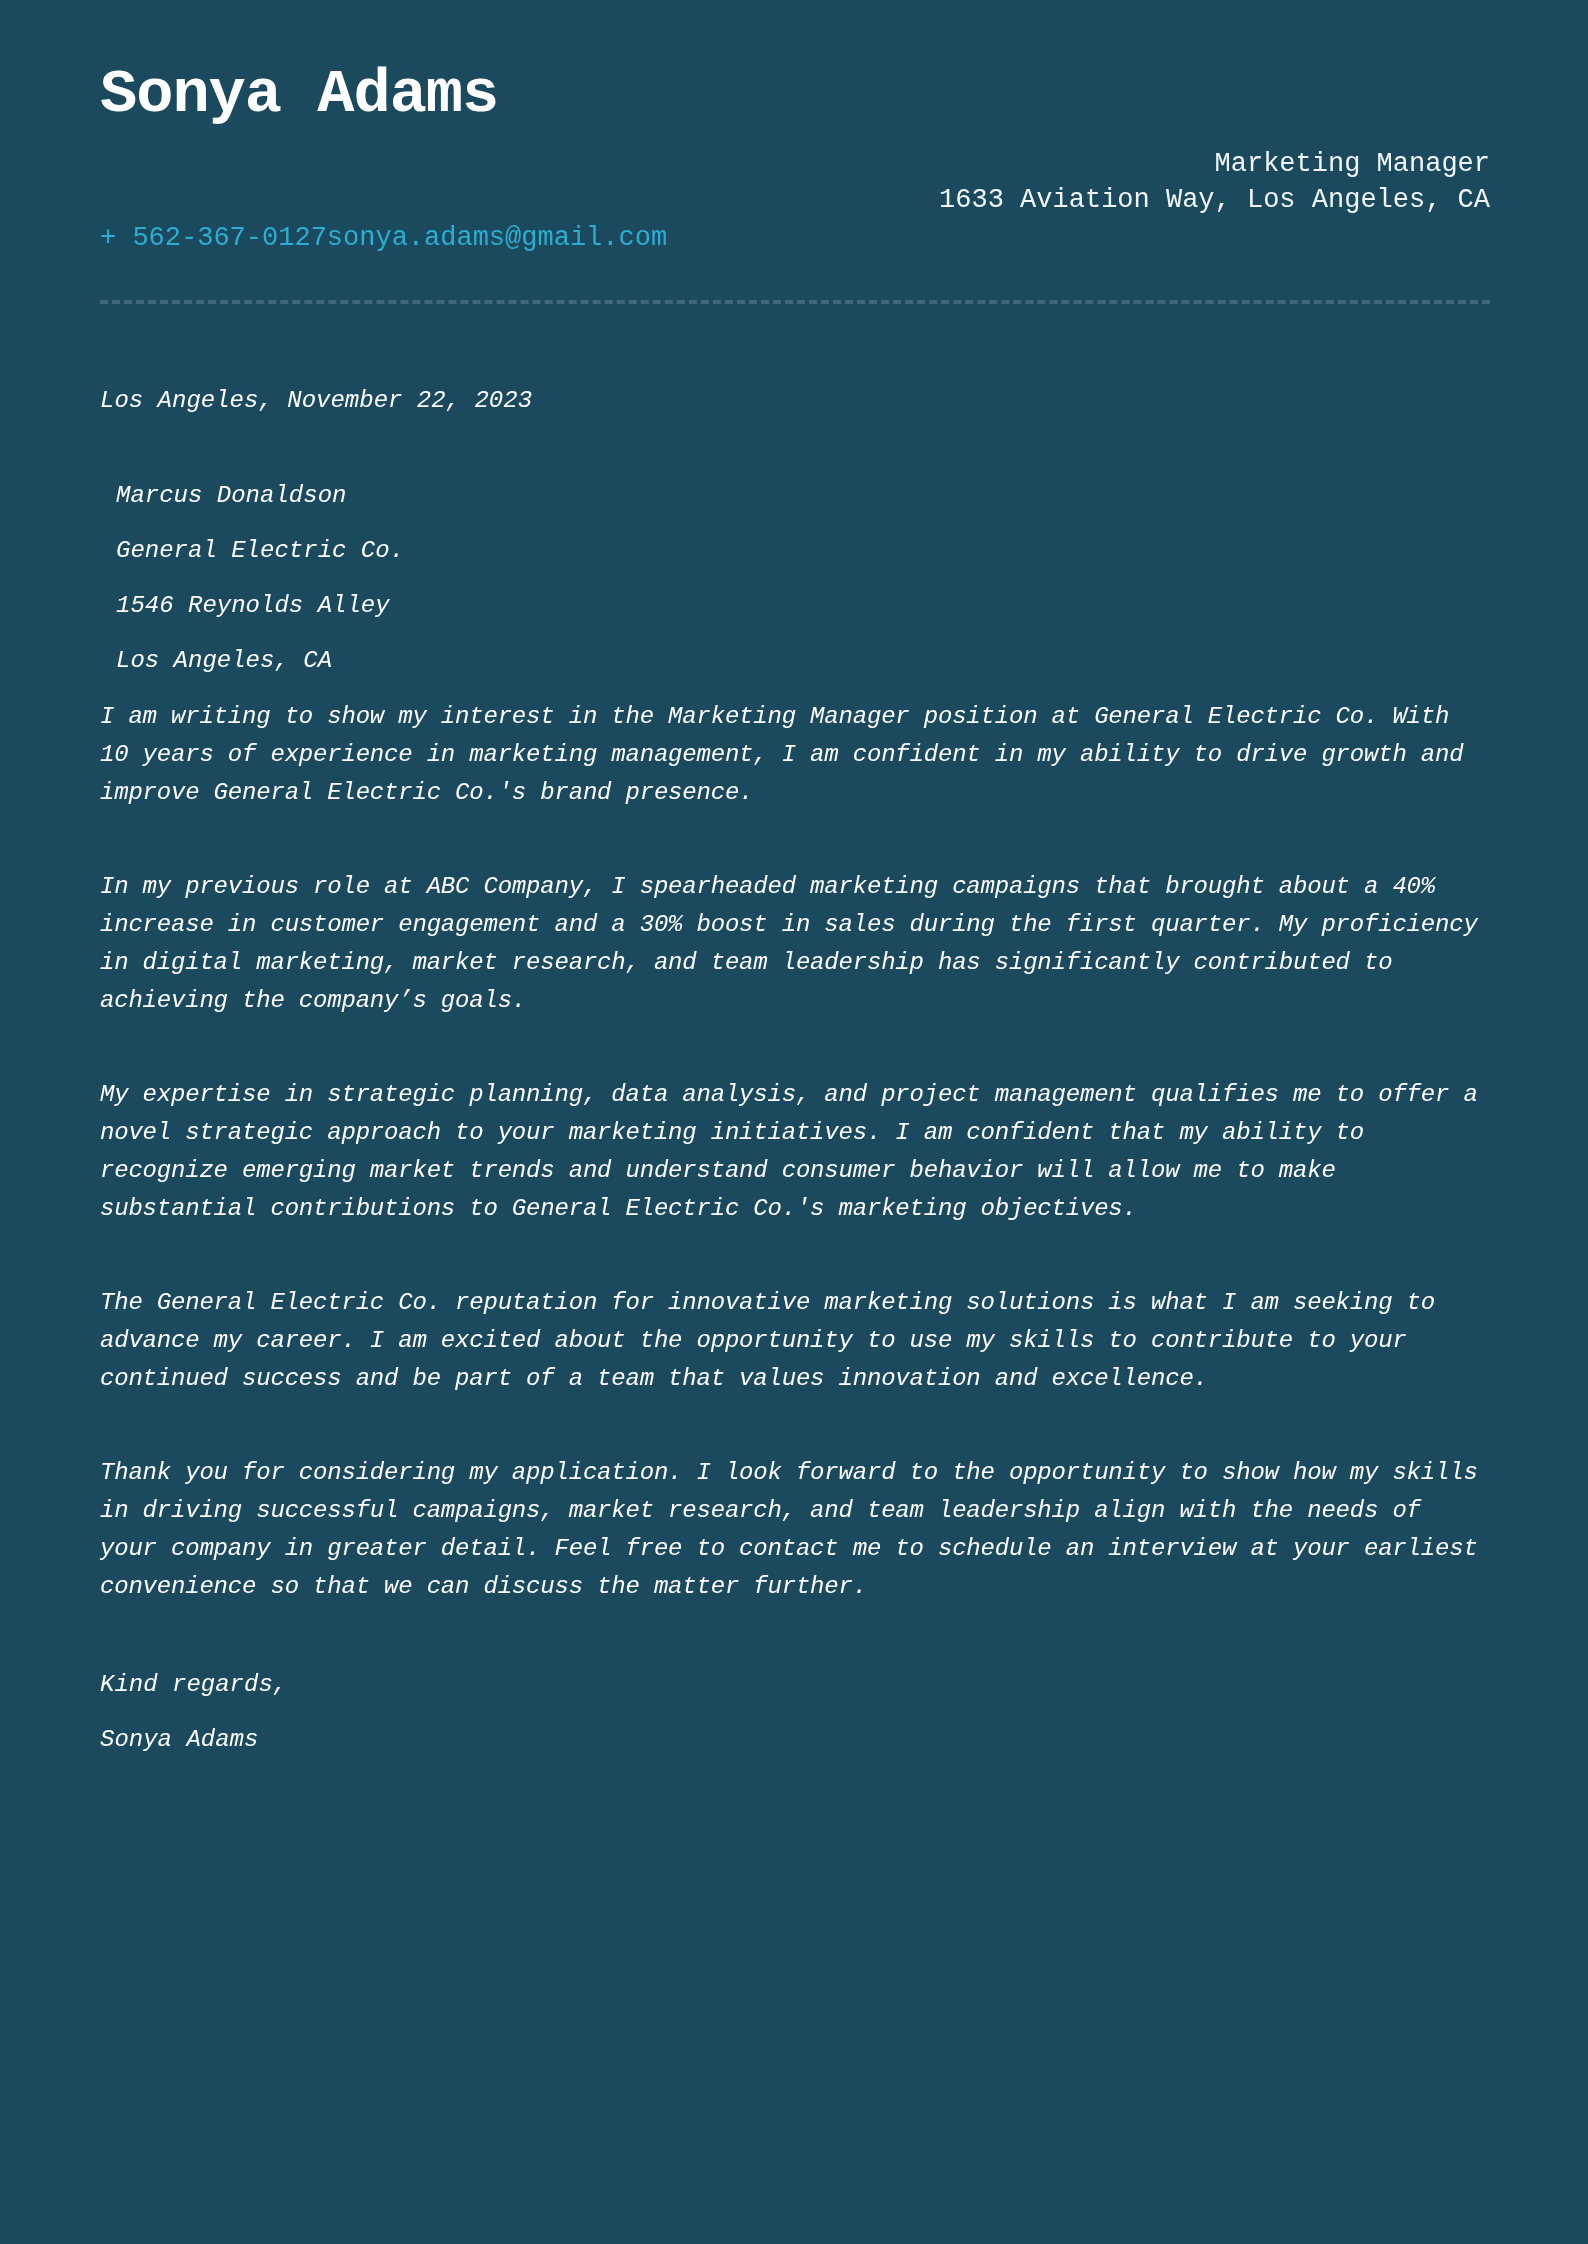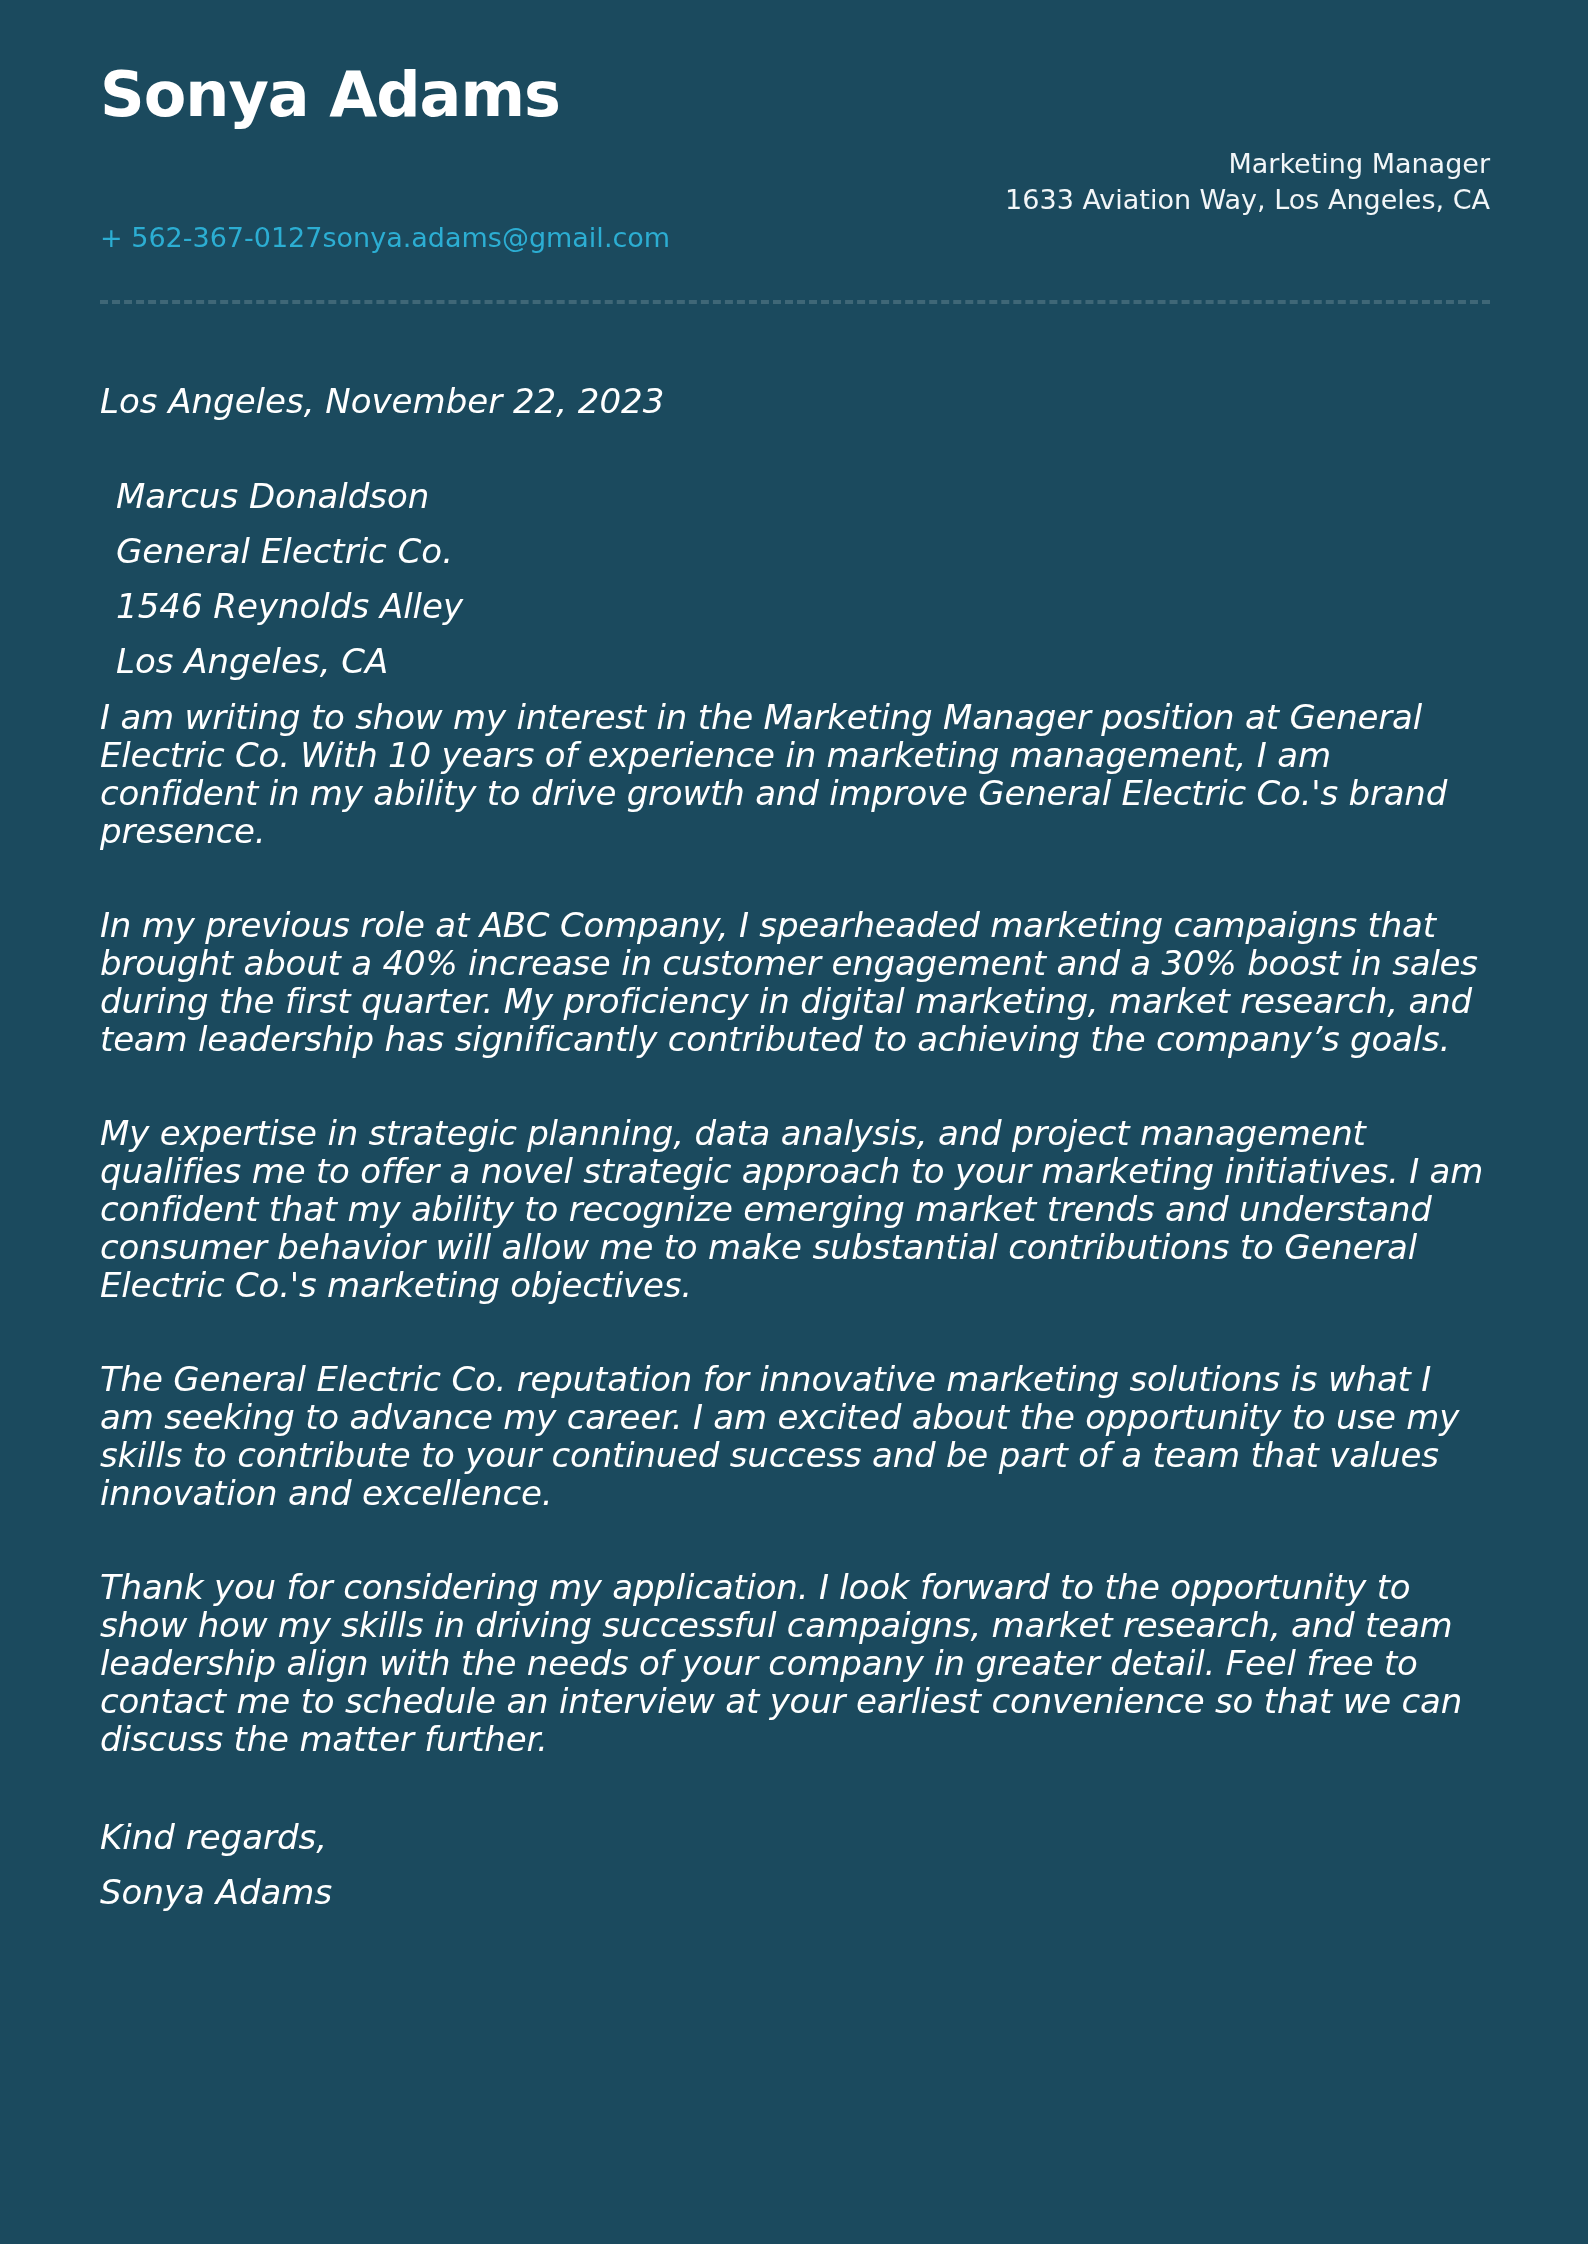--- a/index.html
+++ b/index.html
@@ -9,20 +9,21 @@
     background: #1b4a5e;
     font-family: "DejaVu Sans", "Liberation Sans", sans-serif;
     color: #ffffff;
     overflow: hidden;
   }
   .page {
     box-sizing: border-box;
     width: 1588px;
     height: 2244px;
     padding: 58px 98px 0 100px;
+    font-family: Liberation Mono, monospace;
   }
   
   .name {
     margin: 0 0 14px 0;
     font-size: 62px;
     font-weight: bold;
     letter-spacing: -1px;
     line-height: 1.2;
     color: #ffffff;
   }
@@ -45,21 +46,21 @@
     cursor: pointer;
   }
   .divider {
     margin-top: 44px;
     height: 0;
     border-top: 4px dashed rgba(255, 255, 255, 0.16);
   }
   
   .letter {
     font-style: italic;
-    font-size: 34px;
+    font-size: 24px;
   }
   .dateline {
     margin: 74px 0 0 0;
     line-height: 46px;
   }
   .recipient { margin-top: 54px; }
   .recipient p {
     margin: 0 0 19px 16px;
     line-height: 36px;
   }

